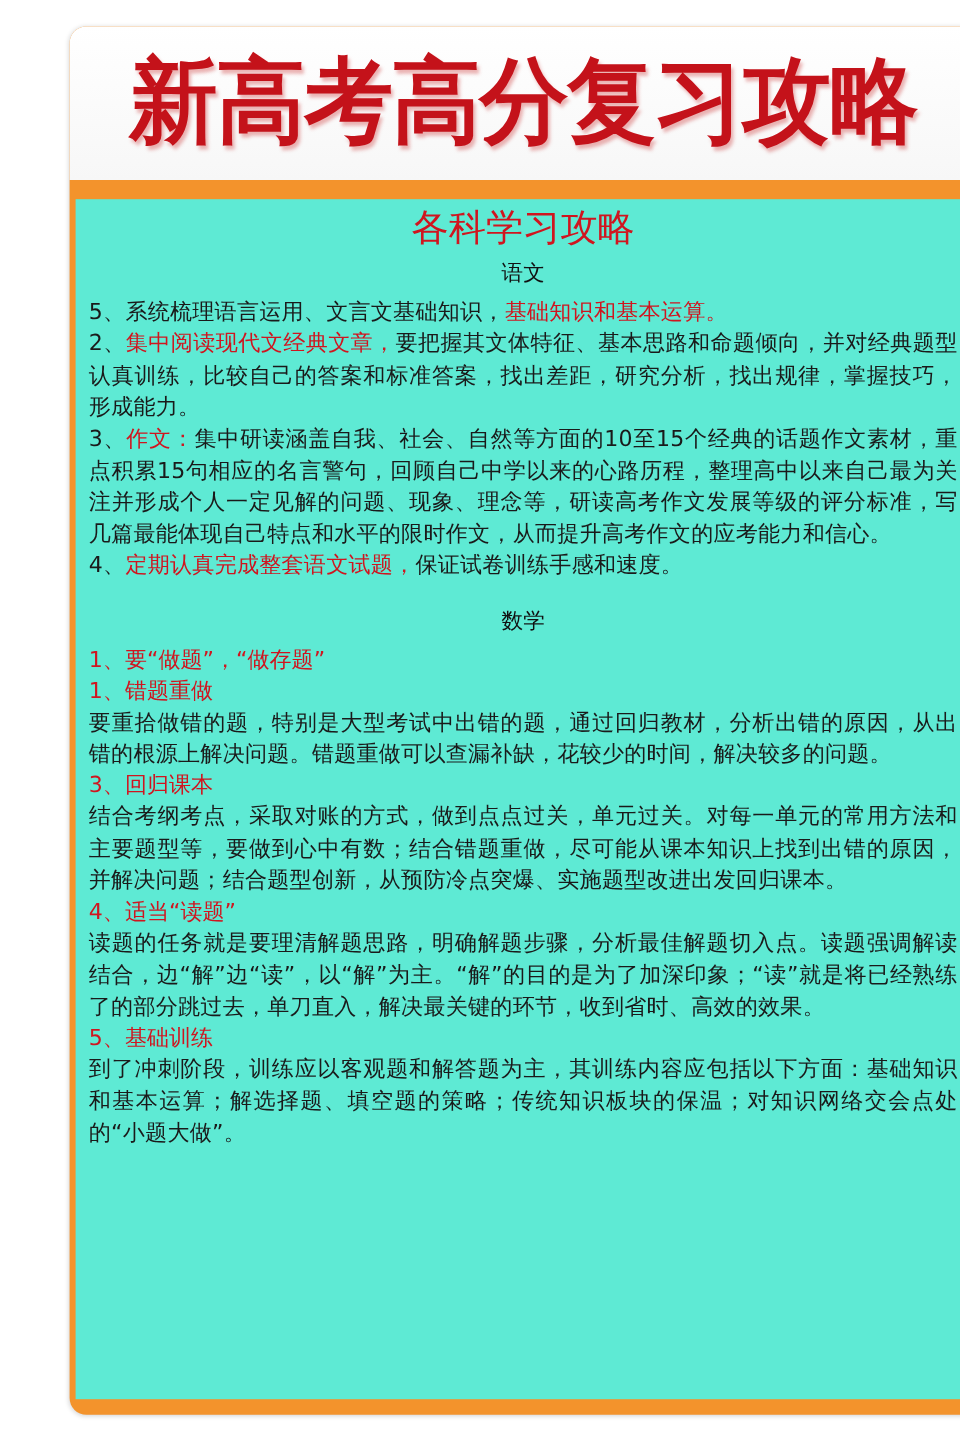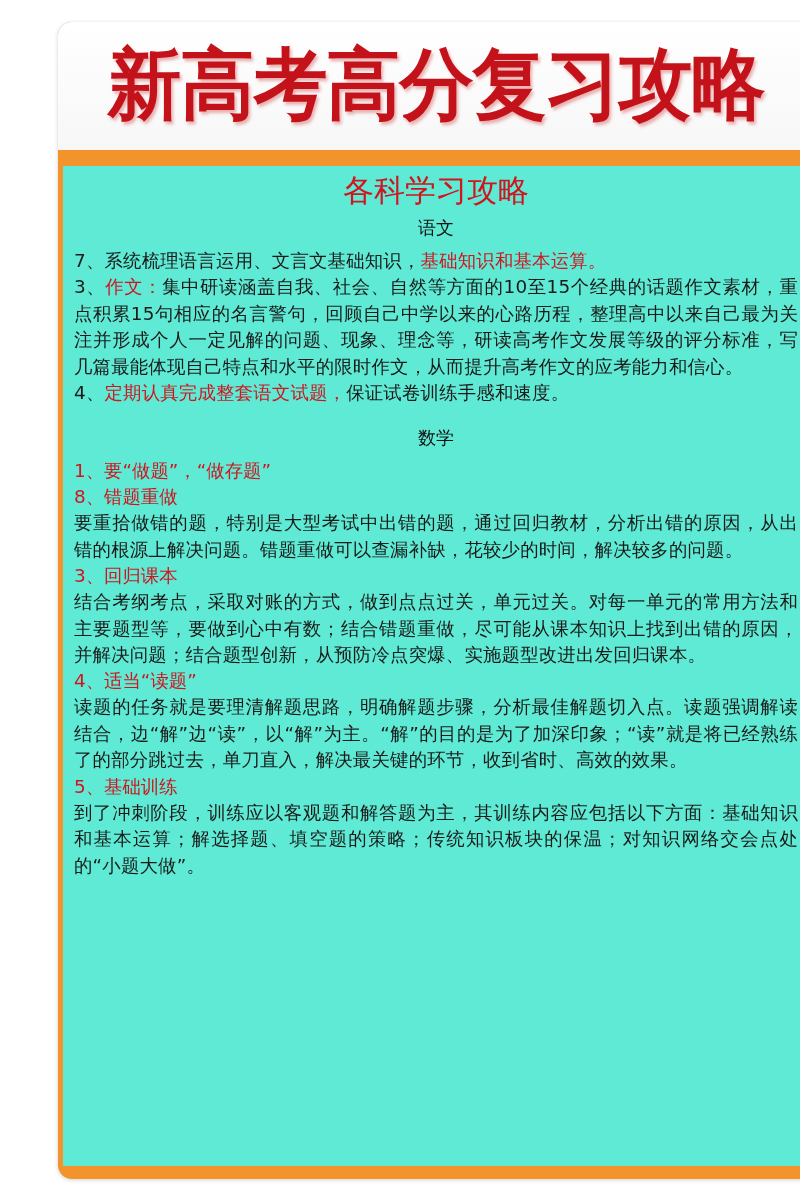--- a/index.html
+++ b/index.html
@@ -52,30 +52,31 @@
   <div class="header">
     <div class="main-title">新高考高分复习攻略</div>
   </div>
 
   <div class="panel">
     <div class="section-title">各科学习攻略</div>
 
     <div class="subject">语文</div>
 
     <div>
-      <p class="para"><span>7、系统梳理语言运用、文言文基础知识，</span><span class="red">基础知识和基本运算。</span><span></span></p>
+      <p class="para"><span>5、系统梳理语言运用、文言文基础知识，</span><span class="red">基础知识和基本运算。</span><span></span></p>
+      <p class="para"><span>2、</span><span class="red">集中阅读现代文经典文章，</span><span>要把握其文体特征、基本思路和命题倾向，并对经典题型认真训练，比较自己的答案和标准答案，找出差距，研究分析，找出规律，掌握技巧，形成能力。</span></p>
       <p class="para"><span>3、</span><span class="red">作文：</span><span>集中研读涵盖自我、社会、自然等方面的10至15个经典的话题作文素材，重点积累15句相应的名言警句，回顾自己中学以来的心路历程，整理高中以来自己最为关注并形成个人一定见解的问题、现象、理念等，研读高考作文发展等级的评分标准，写几篇最能体现自己特点和水平的限时作文，从而提升高考作文的应考能力和信心。</span></p>
       <p class="para"><span>4、</span><span class="red">定期认真完成整套语文试题，</span><span>保证试卷训练手感和速度。</span></p>
     </div>
 
     <div class="subject math">数学</div>
 
     <div>
       <div class="heading">1、要“做题”，“做存题”</div>
-      <div class="heading">8、错题重做</div>
+      <div class="heading">1、错题重做</div>
       <p class="para">要重拾做错的题，特别是大型考试中出错的题，通过回归教材，分析出错的原因，从出错的根源上解决问题。错题重做可以查漏补缺，花较少的时间，解决较多的问题。</p>
       <div class="heading">3、回归课本</div>
       <p class="para">结合考纲考点，采取对账的方式，做到点点过关，单元过关。对每一单元的常用方法和主要题型等，要做到心中有数；结合错题重做，尽可能从课本知识上找到出错的原因，并解决问题；结合题型创新，从预防冷点突爆、实施题型改进出发回归课本。</p>
       <div class="heading">4、适当“读题”</div>
       <p class="para">读题的任务就是要理清解题思路，明确解题步骤，分析最佳解题切入点。读题强调解读结合，边“解”边“读”，以“解”为主。“解”的目的是为了加深印象；“读”就是将已经熟练了的部分跳过去，单刀直入，解决最关键的环节，收到省时、高效的效果。</p>
       <div class="heading">5、基础训练</div>
       <p class="para">到了冲刺阶段，训练应以客观题和解答题为主，其训练内容应包括以下方面：基础知识和基本运算；解选择题、填空题的策略；传统知识板块的保温；对知识网络交会点处的“小题大做”。</p>
     </div>
   </div>
 </div>

